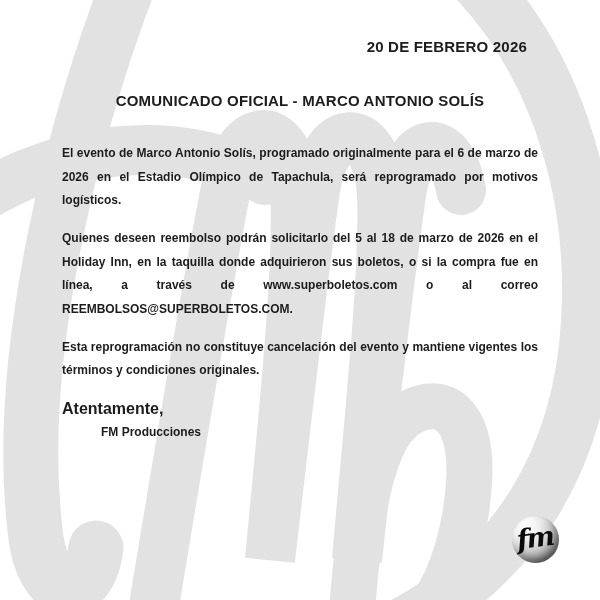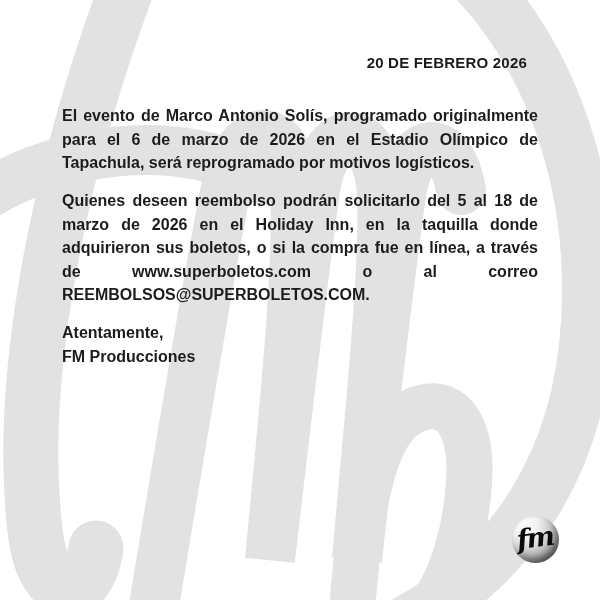--- a/index.html
+++ b/index.html
@@ -19,21 +19,21 @@
     position: absolute;
     left: 0;
     top: 0;
     width: 600px;
     height: 600px;
     z-index: 0;
   }
   .content {
     position: absolute;
     left: 0;
-    top: 16px;
+    top: 0;
     width: 600px;
     z-index: 1;
     padding: 0 62px;
     box-sizing: border-box;
     color: #1c1c1c;
     font-weight: bold;
   }
   .date-line {
     margin-top: 36px;
     text-align: right;
@@ -47,33 +47,34 @@
     text-align: center;
     font-size: 15px;
     line-height: 21px;
     letter-spacing: 0.2px;
   }
   .body-block {
     margin-top: 31px;
   }
   .para {
     margin: 0 0 14.5px 0;
-    font-size: 16px;
+    font-size: 12px;
     line-height: 23.5px;
     text-align: justify;
     text-align-last: left;
   }
   .closing {
     margin-top: 6px;
     font-size: 16px;
     line-height: 23.5px;
   }
   .signature {
-    font-size: 16px;
+    font-size: 12px;
     line-height: 23.5px;
+    margin-left: 39px;
   }
   .logo-badge {
     position: absolute;
     left: 512px;
     top: 516px;
     width: 47px;
     height: 47px;
     border-radius: 50%;
     z-index: 2;
     background: radial-gradient(circle at 35% 28%,
@@ -115,24 +116,26 @@
 
       <path d="M 352,612 C 360,500 376,430 411,412 C 451,392 473,426 469,482 C 466,532 452,576 432,606" stroke-width="46"></path>
 
       <path d="M 455,-40 C 556,52 596,192 588,322 C 580,462 514,566 400,626" stroke-width="54"></path>
     </g>
   </svg>
 
   <div class="content">
     <div class="date-line">20 DE FEBRERO 2026</div>
 
+    <div class="doc-title">COMUNICADO OFICIAL - MARCO ANTONIO SOLÍS</div>
 
     <div class="body-block">
       <p class="para">El evento de Marco Antonio Solís, programado originalmente para el 6 de marzo de 2026 en el Estadio Olímpico de Tapachula, será reprogramado por motivos logísticos.</p>
       <p class="para">Quienes deseen reembolso podrán solicitarlo del 5 al 18 de marzo de 2026 en el Holiday Inn, en la taquilla donde adquirieron sus boletos, o si la compra fue en línea, a través de www.superboletos.com o al correo REEMBOLSOS@SUPERBOLETOS.COM.</p>
+      <p class="para">Esta reprogramación no constituye cancelación del evento y mantiene vigentes los términos y condiciones originales.</p>
     </div>
 
     <div class="closing">Atentamente,</div>
     <div class="signature">FM Producciones</div>
   </div>
 
   <div class="logo-badge">
     <span class="monogram">fm</span>
   </div>
 

